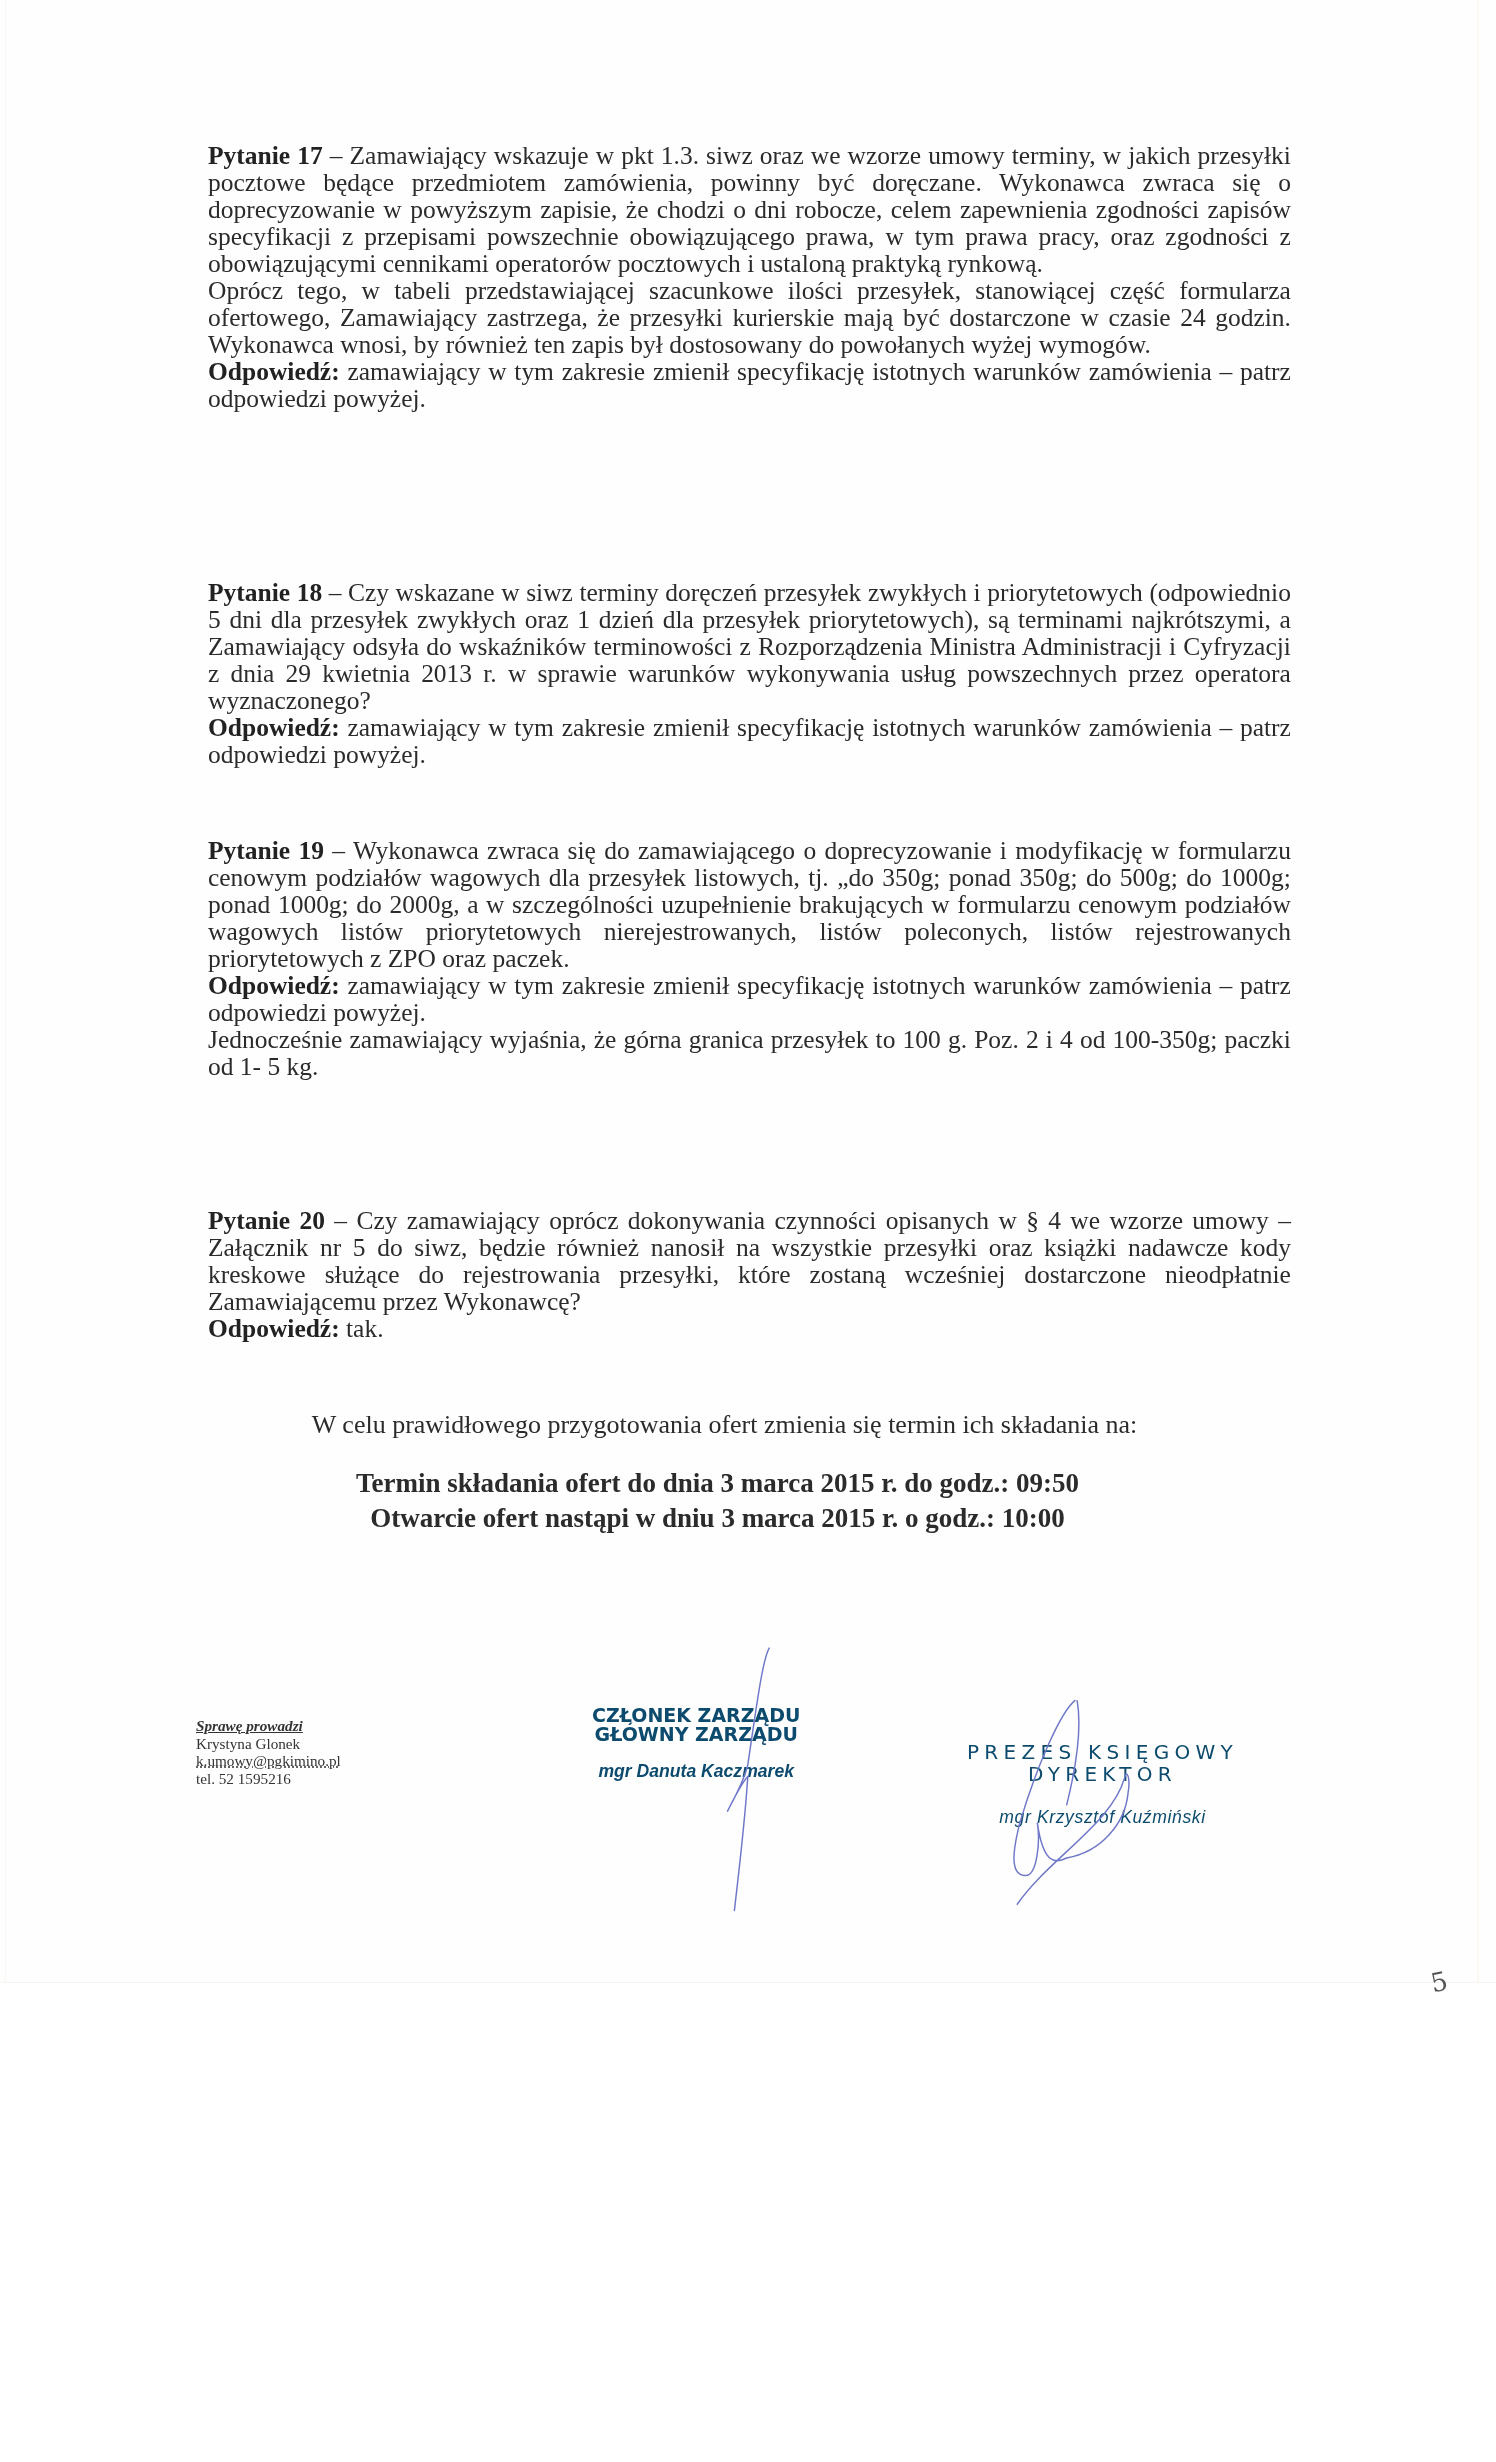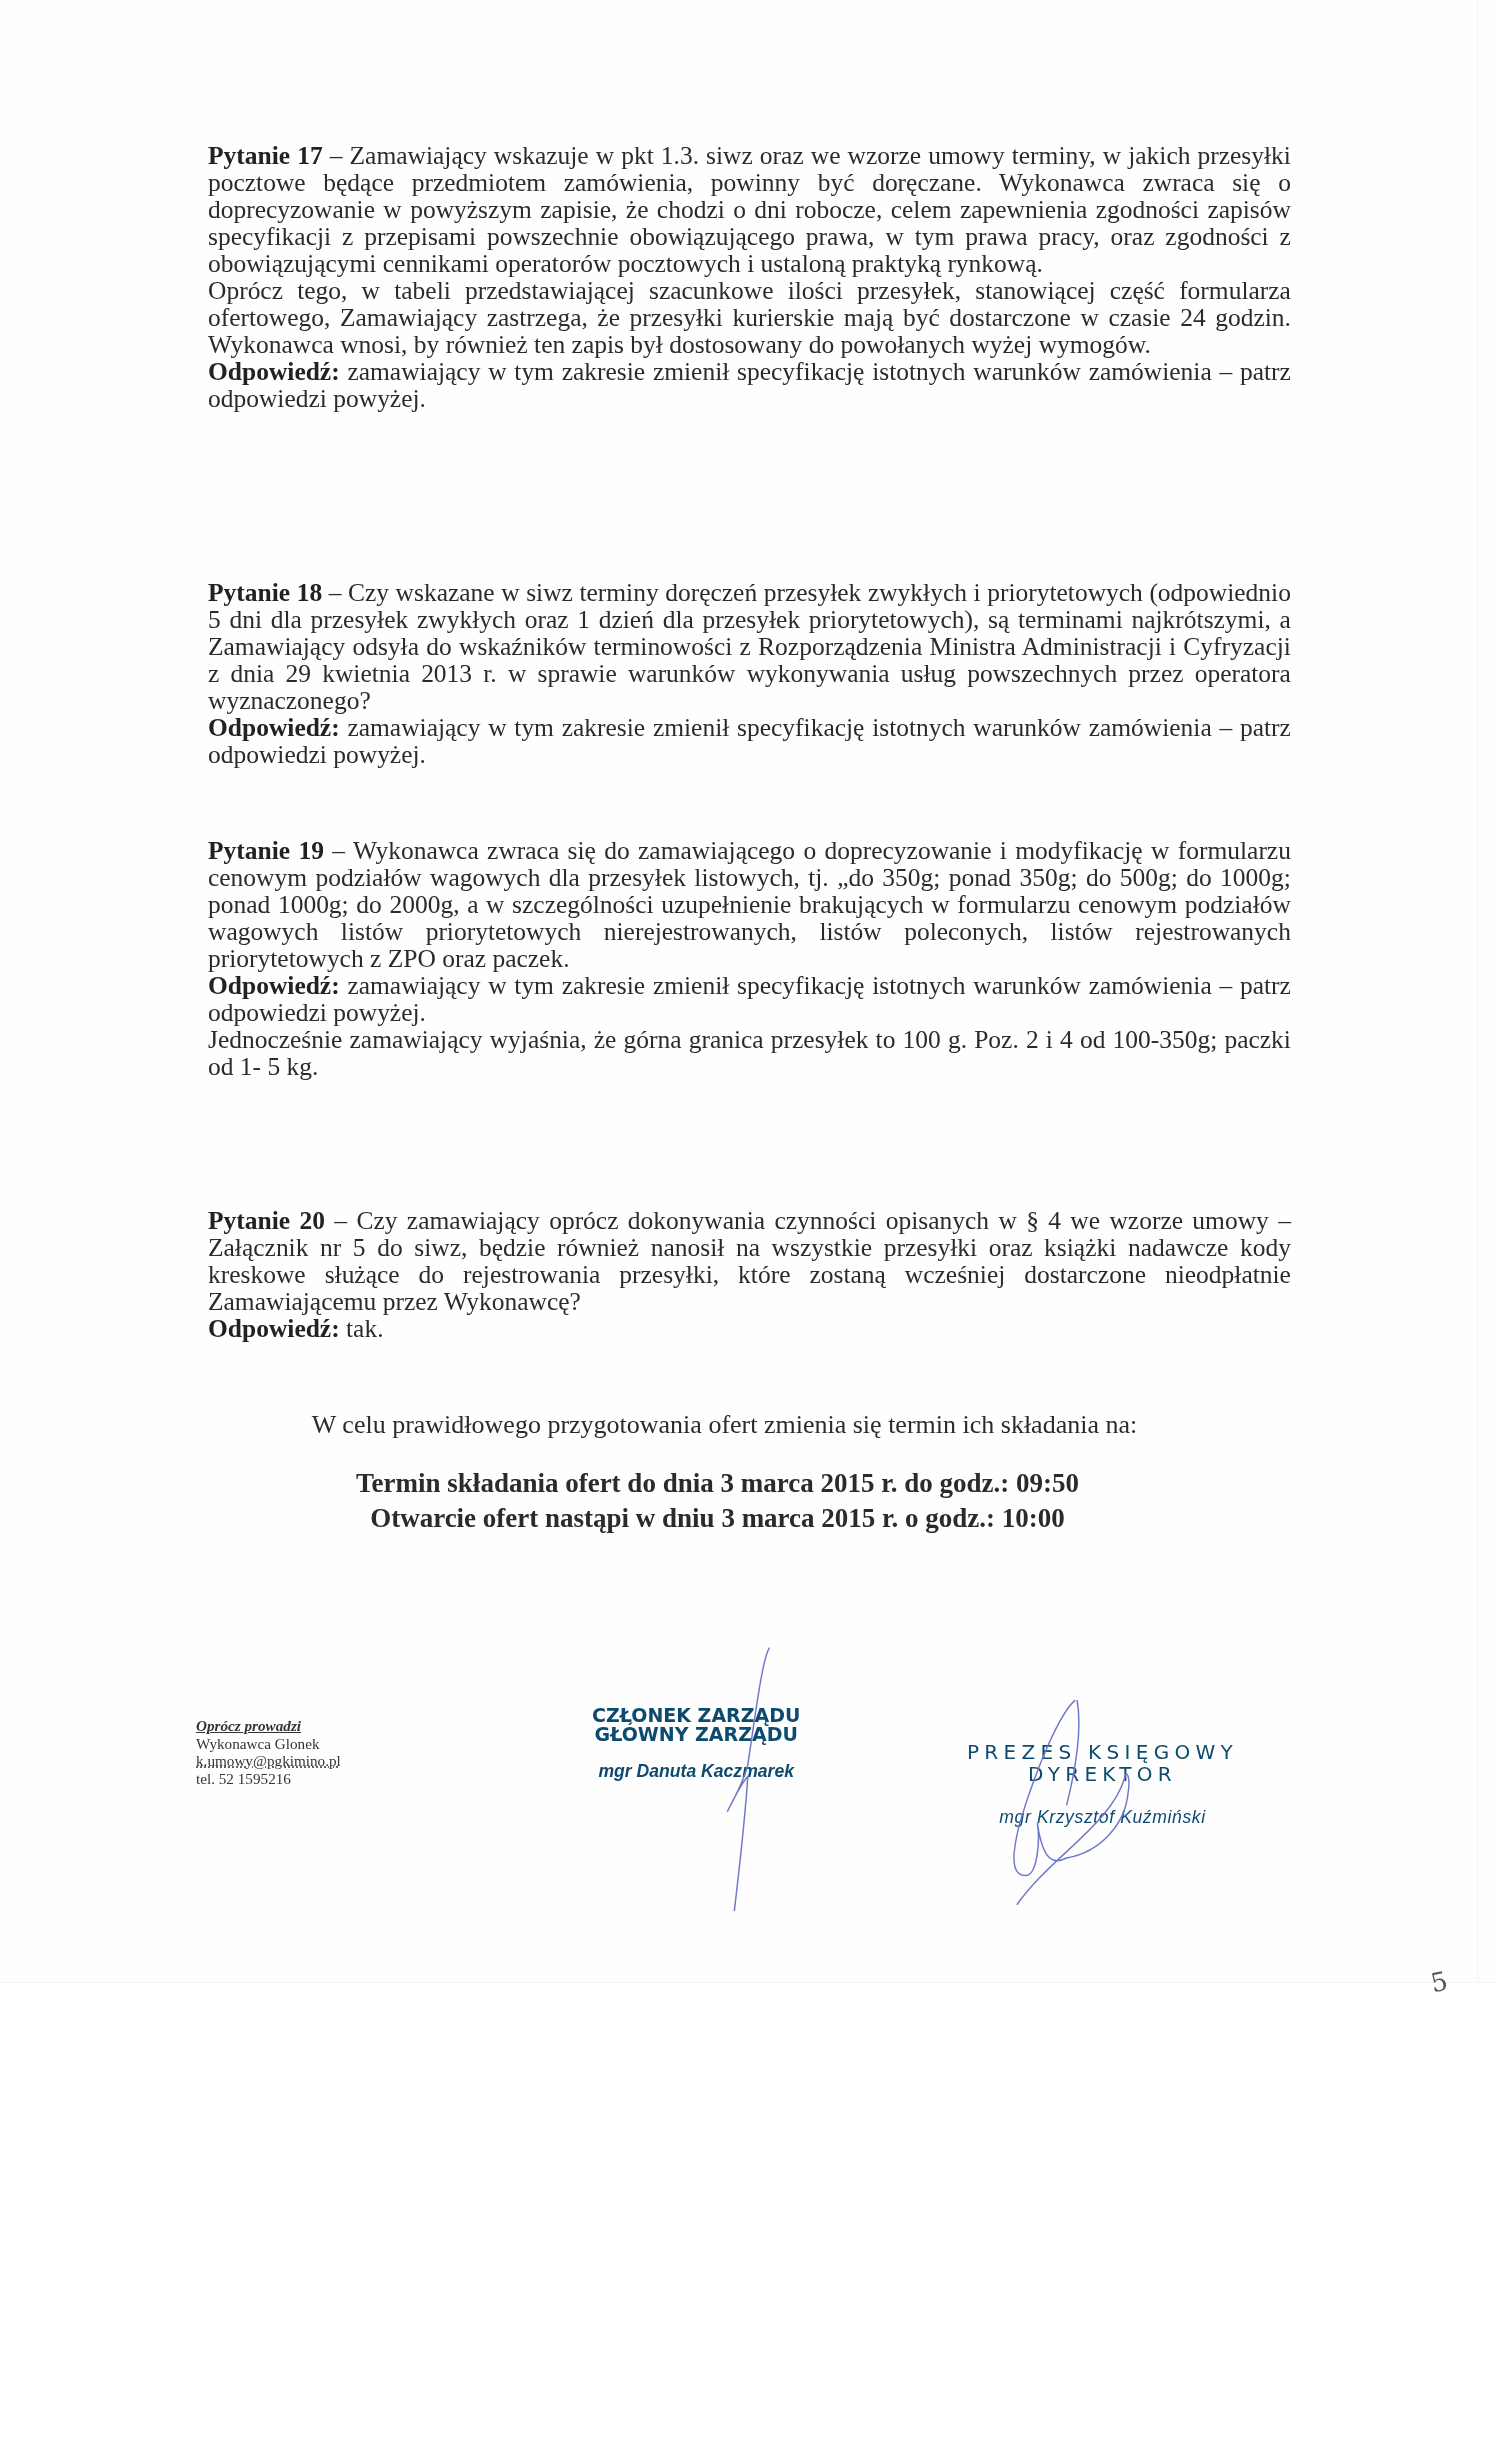--- a/index.html
+++ b/index.html
@@ -86,22 +86,22 @@
 <div class="body-text" id="q20">
   <p><b>Pytanie 20</b><span> – </span><span>Czy zamawiający oprócz dokonywania czynności opisanych w § 4 we wzorze umowy – Załącznik nr 5 do siwz, będzie również nanosił na wszystkie przesyłki oraz książki nadawcze kody kreskowe służące do rejestrowania przesyłki, które zostaną wcześniej dostarczone nieodpłatnie Zamawiającemu przez Wykonawcę?</span></p>
   <p><b>Odpowiedź:</b> <span>tak.</span></p>
 </div>
 
 <div class="center-line" id="intro-line">W celu prawidłowego przygotowania ofert zmienia się termin ich składania na:</div>
 <div class="center-line" id="deadline-1">Termin składania ofert do dnia 3 marca 2015 r. do godz.: 09:50</div>
 <div class="center-line" id="deadline-2">Otwarcie ofert nastąpi w dniu 3 marca 2015 r. o godz.: 10:00</div>
 
 <div class="contact">
-  <div class="lbl">Oprócz prowadzi</div>
-  <div>Wykonawca Glonek</div>
+  <div class="lbl">Sprawę prowadzi</div>
+  <div>Krystyna Glonek</div>
   <div class="mail">k.umowy@pgkimino.pl</div>
   <div>tel. 52 1595216</div>
 </div>
 
 <div class="stamp" id="stamp-1">
   <div>CZŁONEK ZARZĄDU</div>
   <div>GŁÓWNY ZARZĄDU</div>
   <div class="name">mgr Danuta Kaczmarek</div>
 </div>
 <svg class="sig" style="left:692px;top:1636px;" width="94" height="281" viewBox="0 0 160 480">

